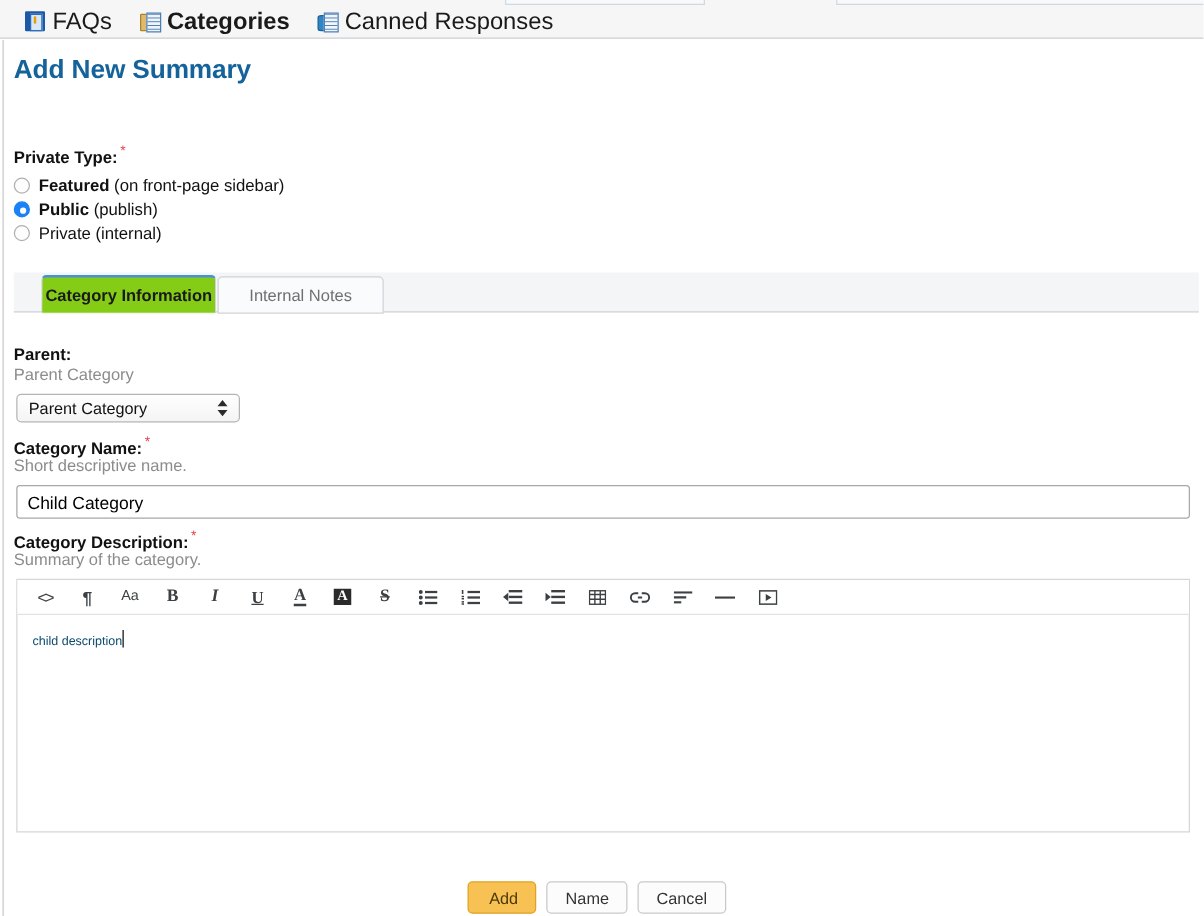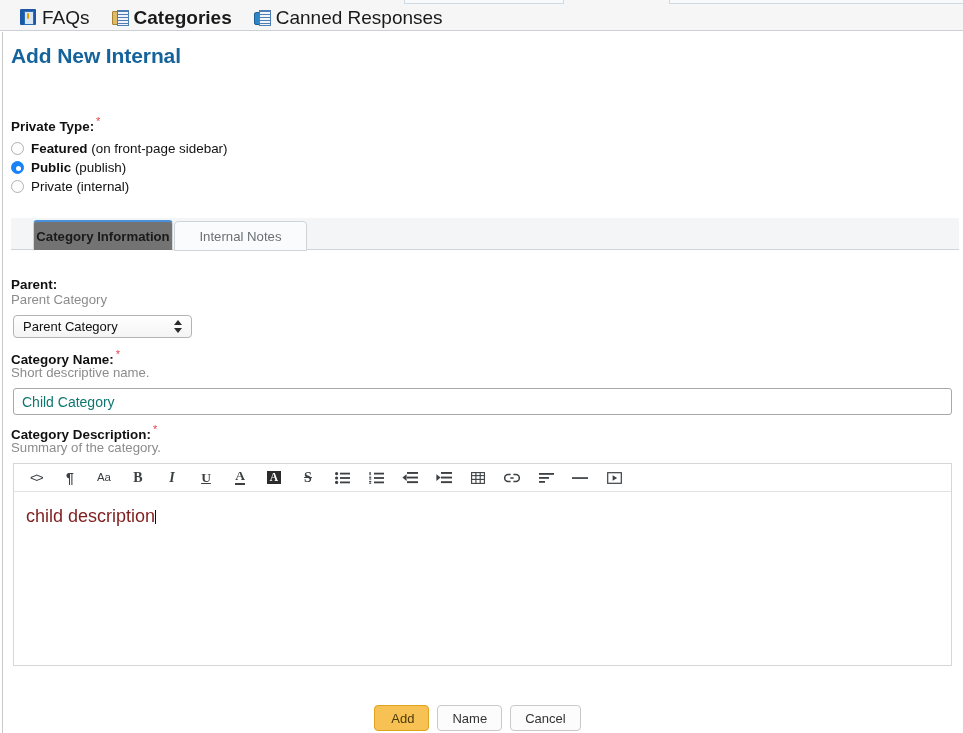--- a/index.html
+++ b/index.html
@@ -143,21 +143,21 @@
   }
   .tab {
     position: absolute; top: 3px; height: 30px;
     display: flex; align-items: center; justify-content: center;
     font-size: 13.2px; cursor: pointer;
     border: 1px solid #cfd4d8;
     border-radius: 4px 4px 0 0;
     background: #fafbfc; color: #6b7075;
   }
   .tab.active {
-    background: #737373; color: #1a1a1a; font-weight: bold;
+    background: #84cc16; color: #1a1a1a; font-weight: bold;
     border-top: 2px solid #4a90d9;
     border-bottom: 1px solid #ffffff;
     top: 2px; height: 31px;
     z-index: 3;
   }
   .tab-1 { left: 22px; width: 140px; }
   .tab-2 { left: 163px; width: 133px; }
 
   
   .fld-parent-label { position: absolute; left: 8px; top: 243px; }
@@ -185,21 +185,21 @@
   .sel-arrows::before { top: 1px; border-bottom: 5px solid #2b2b2b; }
   .sel-arrows::after  { bottom: 1px; border-top: 5px solid #2b2b2b; }
 
   .fld-name-label { position: absolute; left: 8px; top: 316px; }
   .fld-name-hint  { position: absolute; left: 8px; top: 333px; }
   input.text-input {
     position: absolute; left: 10px; top: 356px;
     width: 939px; height: 27px;
     padding: 0 8px;
     font-family: "Liberation Sans", sans-serif;
-    font-size: 14px; color: #0f766e;
+    font-size: 14px; color: #000000;
     background: #fff;
     border: 1px solid #a8a8a8; border-radius: 3px;
     outline: none;
   }
 
   .fld-desc-label { position: absolute; left: 8px; top: 391px; }
   .fld-desc-hint  { position: absolute; left: 8px; top: 408px; }
 
   
   .editor {
@@ -228,21 +228,21 @@
   .tb-i    { font-family: "Liberation Serif", serif; font-size: 14px; font-style: italic; font-weight: bold; }
   .tb-u    { font-family: "Liberation Serif", serif; font-size: 13.5px; font-weight: bold; text-decoration: underline; }
   .tb-fc   { font-family: "Liberation Serif", serif; font-size: 13.5px; font-weight: bold;
              border-bottom: 2px solid #3c4043; line-height: 0.95; }
   .tb-hl   { background: #2b2b2b; color: #fff; font-family: "Liberation Serif", serif;
              font-size: 11.5px; font-weight: bold; padding: 1px 3px; }
   .tb-s    { font-family: "Liberation Serif", serif; font-size: 14px; font-weight: bold;
              text-decoration: line-through; }
   .editor-body {
     height: 173px; padding: 12px 0 0 12px;
-    font-size: 18px; color: #7f1d1d; line-height: 1.4;
+    font-size: 10px; color: #0c4a6e; line-height: 1.4;
   }
   .caret {
     display: inline-block; width: 1px; height: 14px;
     background: #111; vertical-align: -2px; margin-left: 0px;
   }
 
   
   .actions {
     position: absolute; left: 0; top: 673px; width: 949px;
     display: flex; justify-content: center; gap: 8px;
@@ -277,21 +277,21 @@
       <span class="nav-label">Categories</span>
     </div>
     <div class="nav-item">
       <span class="nav-ico ico-can"></span>
       <span class="nav-label">Canned Responses</span>
     </div>
   </div>
 
   <div class="page-body">
 
-    <h1 class="page-title">Add New Internal</h1>
+    <h1 class="page-title">Add New Summary</h1>
 
     <div class="ctype-label">
       <span class="lbl-bold">Private Type:</span><span class="req">*</span>
     </div>
 
     <div class="radio-group">
       <div class="radio-row">
         <span class="radio"></span>
         <span class="rtext"><b class="strong">Featured</b><span> (on front-page sidebar)</span></span>
       </div>

